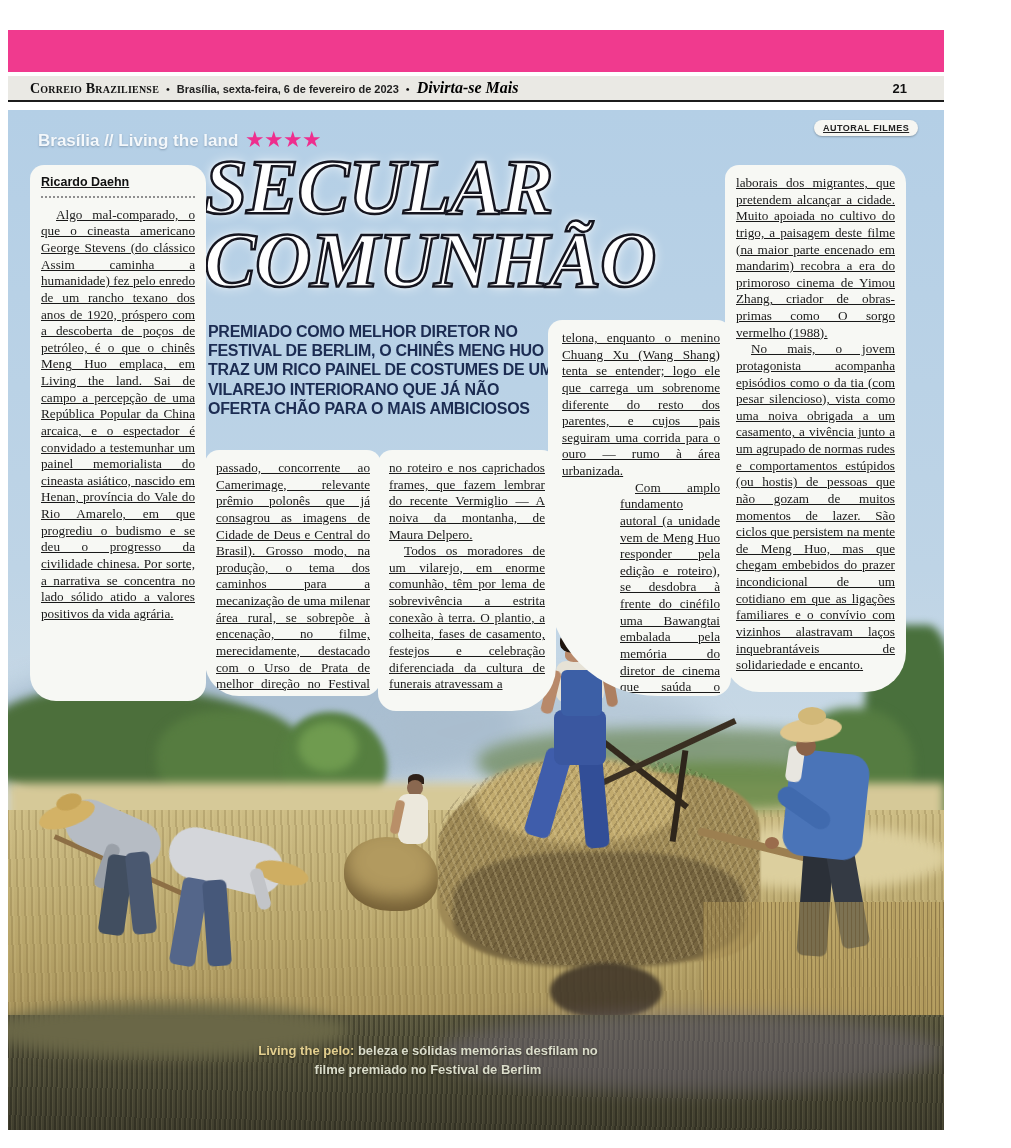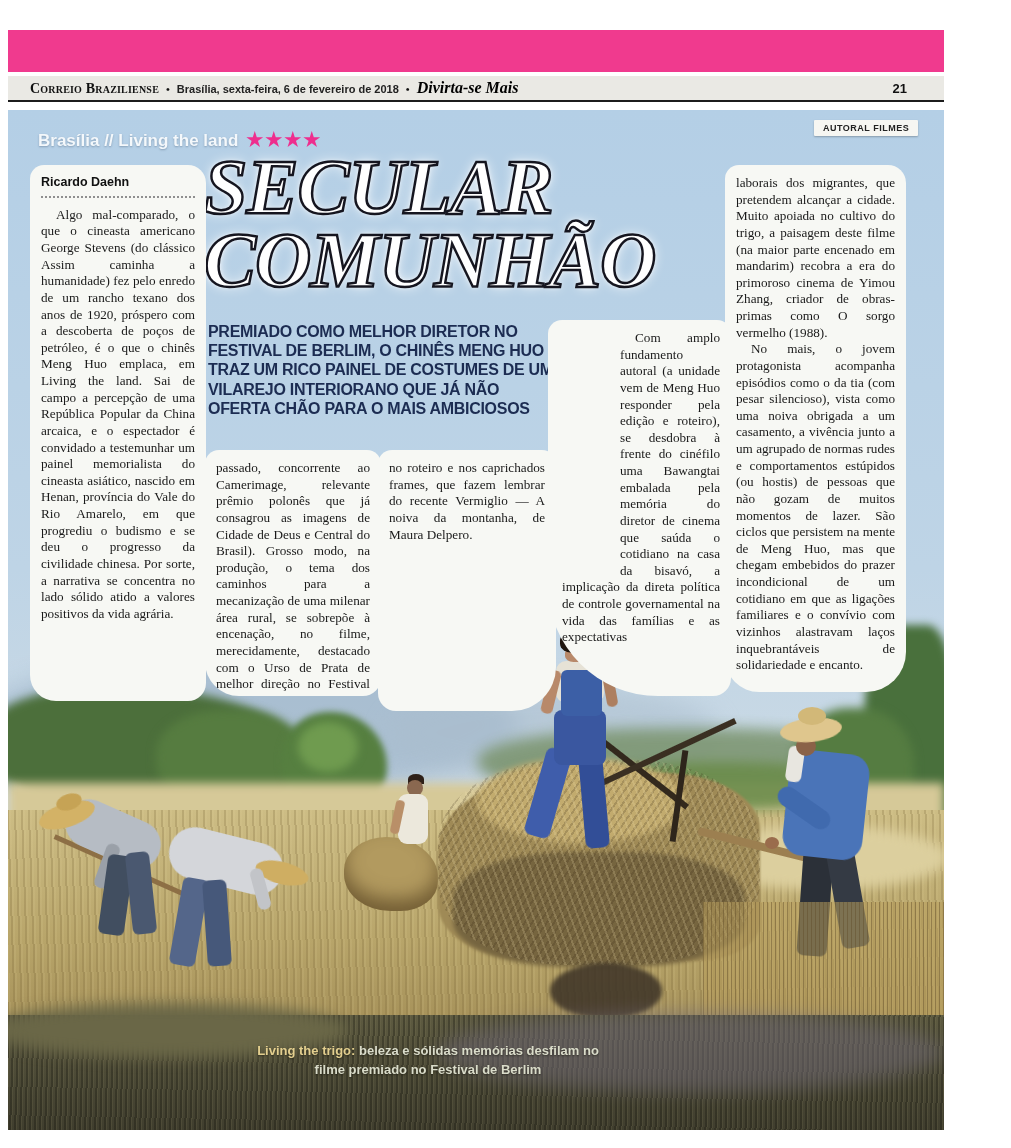--- a/index.html
+++ b/index.html
@@ -114,31 +114,31 @@
   .bm-hand{left:757px;top:727px;width:14px;height:12px;background:#9a6c4c;border-radius:50%;}
   .bm-pants1{left:792px;top:740px;width:30px;height:106px;background:#2b3038;transform:rotate(4deg);border-radius:7px;}
   .bm-pants2{left:826px;top:738px;width:28px;height:100px;background:#343a44;transform:rotate(-10deg);border-radius:7px;}
 
   
   .kicker{position:absolute;left:30px;top:18px;z-index:11;font-family:"Liberation Sans",sans-serif;
     font-weight:bold;font-size:17px;color:#f4f8fb;text-shadow:0 1px 2px rgba(40,60,90,.35);}
   .kicker .stars{color:#ee2e8e;font-size:19px;letter-spacing:2px;margin-left:8px;text-shadow:none;}
   .credit-badge{position:absolute;left:806px;top:10px;z-index:11;background:#f6f6f2;color:#222;
     font-family:"Liberation Sans",sans-serif;font-weight:bold;font-size:9px;letter-spacing:.5px;
-    padding:3px 9px;border-radius:1px;box-shadow:0 1px 2px rgba(0,0,0,.25);}
+    padding:3px 9px;border-radius:8px;box-shadow:0 1px 2px rgba(0,0,0,.25);text-decoration:underline;}
   .headline{position:absolute;left:196px;top:40px;z-index:9;font-family:"Liberation Serif",serif;
     font-style:italic;font-weight:bold;font-size:78px;line-height:.94;letter-spacing:-1px;color:#ffffff;
     -webkit-text-stroke:2.5px #15151f;text-shadow:0 0 12px rgba(255,255,255,.95),0 0 4px rgba(255,255,255,.9);}
   .subhead{position:absolute;left:200px;top:212px;width:348px;z-index:9;
     font-family:"Liberation Sans",sans-serif;font-weight:bold;font-size:16px;line-height:1.2;
     letter-spacing:-.3px;color:#1c2c52;}
 
   .colbox{position:absolute;background:#f7f8f4;z-index:10;box-sizing:border-box;
     padding:10px 11px;font-size:13.2px;line-height:1.26;text-align:justify;color:#191919;
-    overflow:hidden;}
+    overflow:hidden;text-decoration:underline;}
   .colbox p{margin:0;text-indent:15px;}
   .colbox p.cont{text-indent:0;}
   .col1{left:22px;top:55px;width:176px;height:536px;border-radius:14px 18px 18px 26px;}
   .col2{left:197px;top:340px;width:176px;height:246px;border-radius:14px 14px 18px 34px;}
   .col3{left:370px;top:340px;width:178px;height:261px;border-radius:14px 14px 44px 18px;}
   .col4{left:540px;top:210px;width:183px;height:376px;border-radius:14px 14px 18px 110px;
     padding-left:14px;}
   .col5{left:717px;top:55px;width:181px;height:527px;border-radius:14px 18px 40px 34px;}
   .byline{font-family:"Liberation Sans",sans-serif;font-weight:bold;font-size:12.5px;color:#111;
     text-indent:0;padding-bottom:5px;border-bottom:2px dotted #8f8f8f;margin-bottom:9px;}
@@ -153,21 +153,21 @@
 <body>
 
 <div class="page">
 
   <div class="pink-banner"></div>
 
   <div class="header-strip">
     <div class="mast">
       <span class="mast-brand">Correio Braziliense</span>
       <span class="mast-sep">•</span>
-      <span class="mast-date">Brasília, sexta-feira, 6 de fevereiro de 2018</span>
+      <span class="mast-date">Brasília, sexta-feira, 6 de fevereiro de 2023</span>
       <span class="mast-sep">•</span>
       <span class="mast-section">Divirta-se Mais</span>
     </div>
     <span class="pagenum">21</span>
   </div>
 
   <div class="photo">
 
     <div class="ph mountains"></div>
     <div class="ph mountains2"></div>
@@ -258,29 +258,31 @@
       <div class="byline">Ricardo Daehn</div>
       <p>Algo mal-comparado, o que o cineasta americano George Stevens (do clássico Assim caminha a humanidade) fez pelo enredo de um rancho texano dos anos de 1920, próspero com a descoberta de poços de petróleo, é o que o chinês Meng Huo emplaca, em Living the land. Sai de campo a percepção de uma República Popular da China arcaica, e o espectador é convidado a testemunhar um painel memorialista do cineasta asiático, nascido em Henan, província do Vale do Rio Amarelo, em que progrediu o budismo e se deu o progresso da civilidade chinesa. Por sorte, a narrativa se concentra no lado sólido atido a valores positivos da vida agrária.</p>
     </div>
 
     <div class="colbox col2">
       <p class="cont">passado, concorrente ao Camerimage, relevante prêmio polonês que já consagrou as imagens de Cidade de Deus e Central do Brasil). Grosso modo, na produção, o tema dos caminhos para a mecanização de uma milenar área rural, se sobrepõe à encenação, no filme, merecidamente, destacado com o Urso de Prata de melhor direção no Festival de Berlim. Há uma grandiosidade</p>
     </div>
 
     <div class="colbox col3">
       <p class="cont">no roteiro e nos caprichados frames, que fazem lembrar do recente Vermiglio — A noiva da montanha, de Maura Delpero.</p>
+      <p>Todos os moradores de um vilarejo, em enorme comunhão, têm por lema de sobrevivência a estrita conexão à terra. O plantio, a colheita, fases de casamento, festejos e celebração diferenciada da cultura de funerais atravessam a</p>
     </div>
 
     <div class="colbox col4">
+      <p class="cont">telona, enquanto o menino Chuang Xu (Wang Shang) tenta se entender; logo ele que carrega um sobrenome diferente do resto dos parentes, e cujos pais seguiram uma corrida para o ouro — rumo à área urbanizada.</p>
       <p><span class="cutout"></span><span>Com amplo fundamento autoral (a unidade vem de Meng Huo responder pela edição e roteiro), se desdobra à frente do cinéfilo uma Bawangtai embalada pela memória do diretor de cinema que saúda o cotidiano na casa da bisavó, a implicação da direta política de controle governamental na vida das famílias e as expectativas</span></p>
     </div>
 
     <div class="colbox col5">
       <p class="cont">laborais dos migrantes, que pretendem alcançar a cidade. Muito apoiada no cultivo do trigo, a paisagem deste filme (na maior parte encenado em mandarim) recobra a era do primoroso cinema de Yimou Zhang, criador de obras-primas como O sorgo vermelho (1988).</p>
       <p>No mais, o jovem protagonista acompanha episódios como o da tia (com pesar silencioso), vista como uma noiva obrigada a um casamento, a vivência junto a um agrupado de normas rudes e comportamentos estúpidos (ou hostis) de pessoas que não gozam de muitos momentos de lazer. São ciclos que persistem na mente de Meng Huo, mas que chegam embebidos do prazer incondicional de um cotidiano em que as ligações familiares e o convívio com vizinhos alastravam laços inquebrantáveis de solidariedade e encanto.</p>
     </div>
 
     <div class="caption">
-      <span class="cap-title">Living the trigo:</span><span> beleza e sólidas memórias desfilam no filme premiado no Festival de Berlim</span>
+      <span class="cap-title">Living the pelo:</span><span> beleza e sólidas memórias desfilam no filme premiado no Festival de Berlim</span>
     </div>
 
   </div>
 </div>
 
 </body></html>

